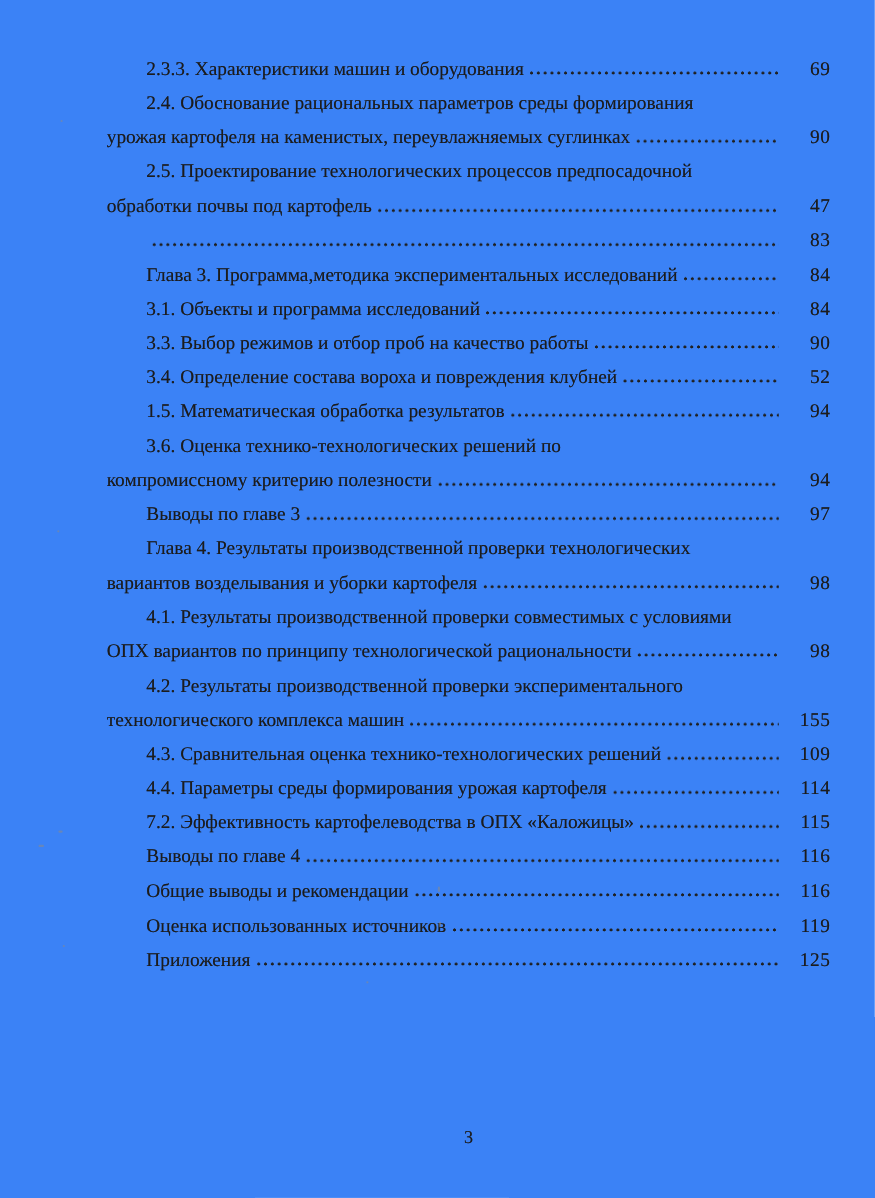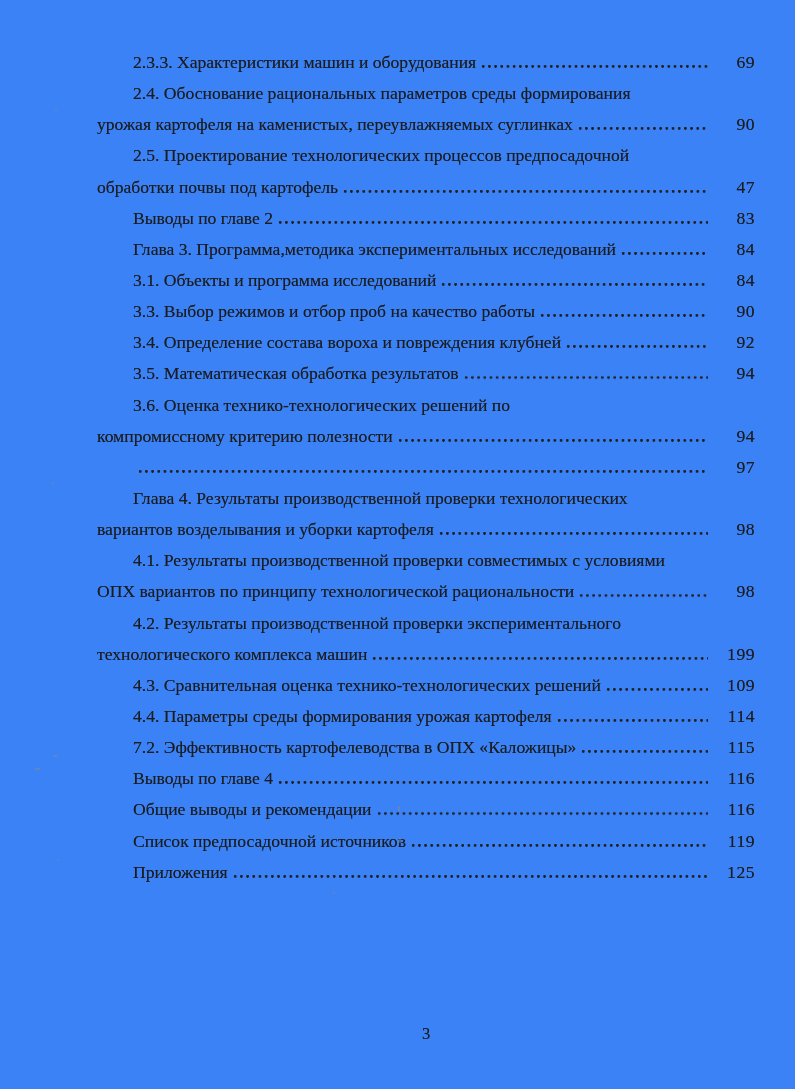--- a/index.html
+++ b/index.html
@@ -97,21 +97,20 @@
 
   </div>
 
   <div class="row">
     <span class="txt">обработки почвы под картофель</span>
     <span class="leader"></span>
     <span class="pg">47</span>
   </div>
 
   <div class="row indent">
-    <span class="txt">Выводы по главе 2</span>
     <span class="leader"></span>
     <span class="pg">83</span>
   </div>
 
   <div class="row indent">
     <span class="txt">Глава 3. Программа,методика экспериментальных исследований</span>
     <span class="leader"></span>
     <span class="pg">84</span>
   </div>
 
@@ -124,41 +123,42 @@
 
   <div class="row indent">
     <span class="txt">3.3. Выбор режимов и отбор проб на качество работы</span>
     <span class="leader"></span>
     <span class="pg">90</span>
   </div>
 
   <div class="row indent">
     <span class="txt">3.4. Определение состава вороха и повреждения клубней</span>
     <span class="leader"></span>
-    <span class="pg">92</span>
-  </div>
-
-  <div class="row indent">
-    <span class="txt">3.5. Математическая обработка результатов</span>
+    <span class="pg">52</span>
+  </div>
+
+  <div class="row indent">
+    <span class="txt">1.5. Математическая обработка результатов</span>
     <span class="leader"></span>
     <span class="pg">94</span>
   </div>
 
   <div class="row indent">
     <span class="txt">3.6. Оценка технико-технологических решений по</span>
 
   </div>
 
   <div class="row">
     <span class="txt">компромиссному критерию полезности</span>
     <span class="leader"></span>
     <span class="pg">94</span>
   </div>
 
   <div class="row indent">
+    <span class="txt">Выводы по главе 3</span>
     <span class="leader"></span>
     <span class="pg">97</span>
   </div>
 
   <div class="row indent">
     <span class="txt">Глава 4. Результаты производственной проверки технологических</span>
 
   </div>
 
   <div class="row">
@@ -179,21 +179,21 @@
   </div>
 
   <div class="row indent">
     <span class="txt">4.2. Результаты производственной проверки экспериментального</span>
 
   </div>
 
   <div class="row">
     <span class="txt">технологического комплекса машин</span>
     <span class="leader"></span>
-    <span class="pg">199</span>
+    <span class="pg">155</span>
   </div>
 
   <div class="row indent">
     <span class="txt">4.3. Сравнительная оценка технико-технологических решений</span>
     <span class="leader"></span>
     <span class="pg">109</span>
   </div>
 
   <div class="row indent">
     <span class="txt">4.4. Параметры среды формирования урожая картофеля</span>
@@ -213,21 +213,21 @@
     <span class="pg">116</span>
   </div>
 
   <div class="row indent">
     <span class="txt">Общие выводы и рекомендации</span>
     <span class="leader"></span>
     <span class="pg">116</span>
   </div>
 
   <div class="row indent">
-    <span class="txt">Список предпосадочной источников</span>
+    <span class="txt">Оценка использованных источников</span>
     <span class="leader"></span>
     <span class="pg">119</span>
   </div>
 
   <div class="row indent">
     <span class="txt">Приложения</span>
     <span class="leader"></span>
     <span class="pg">125</span>
   </div>
 </div>

